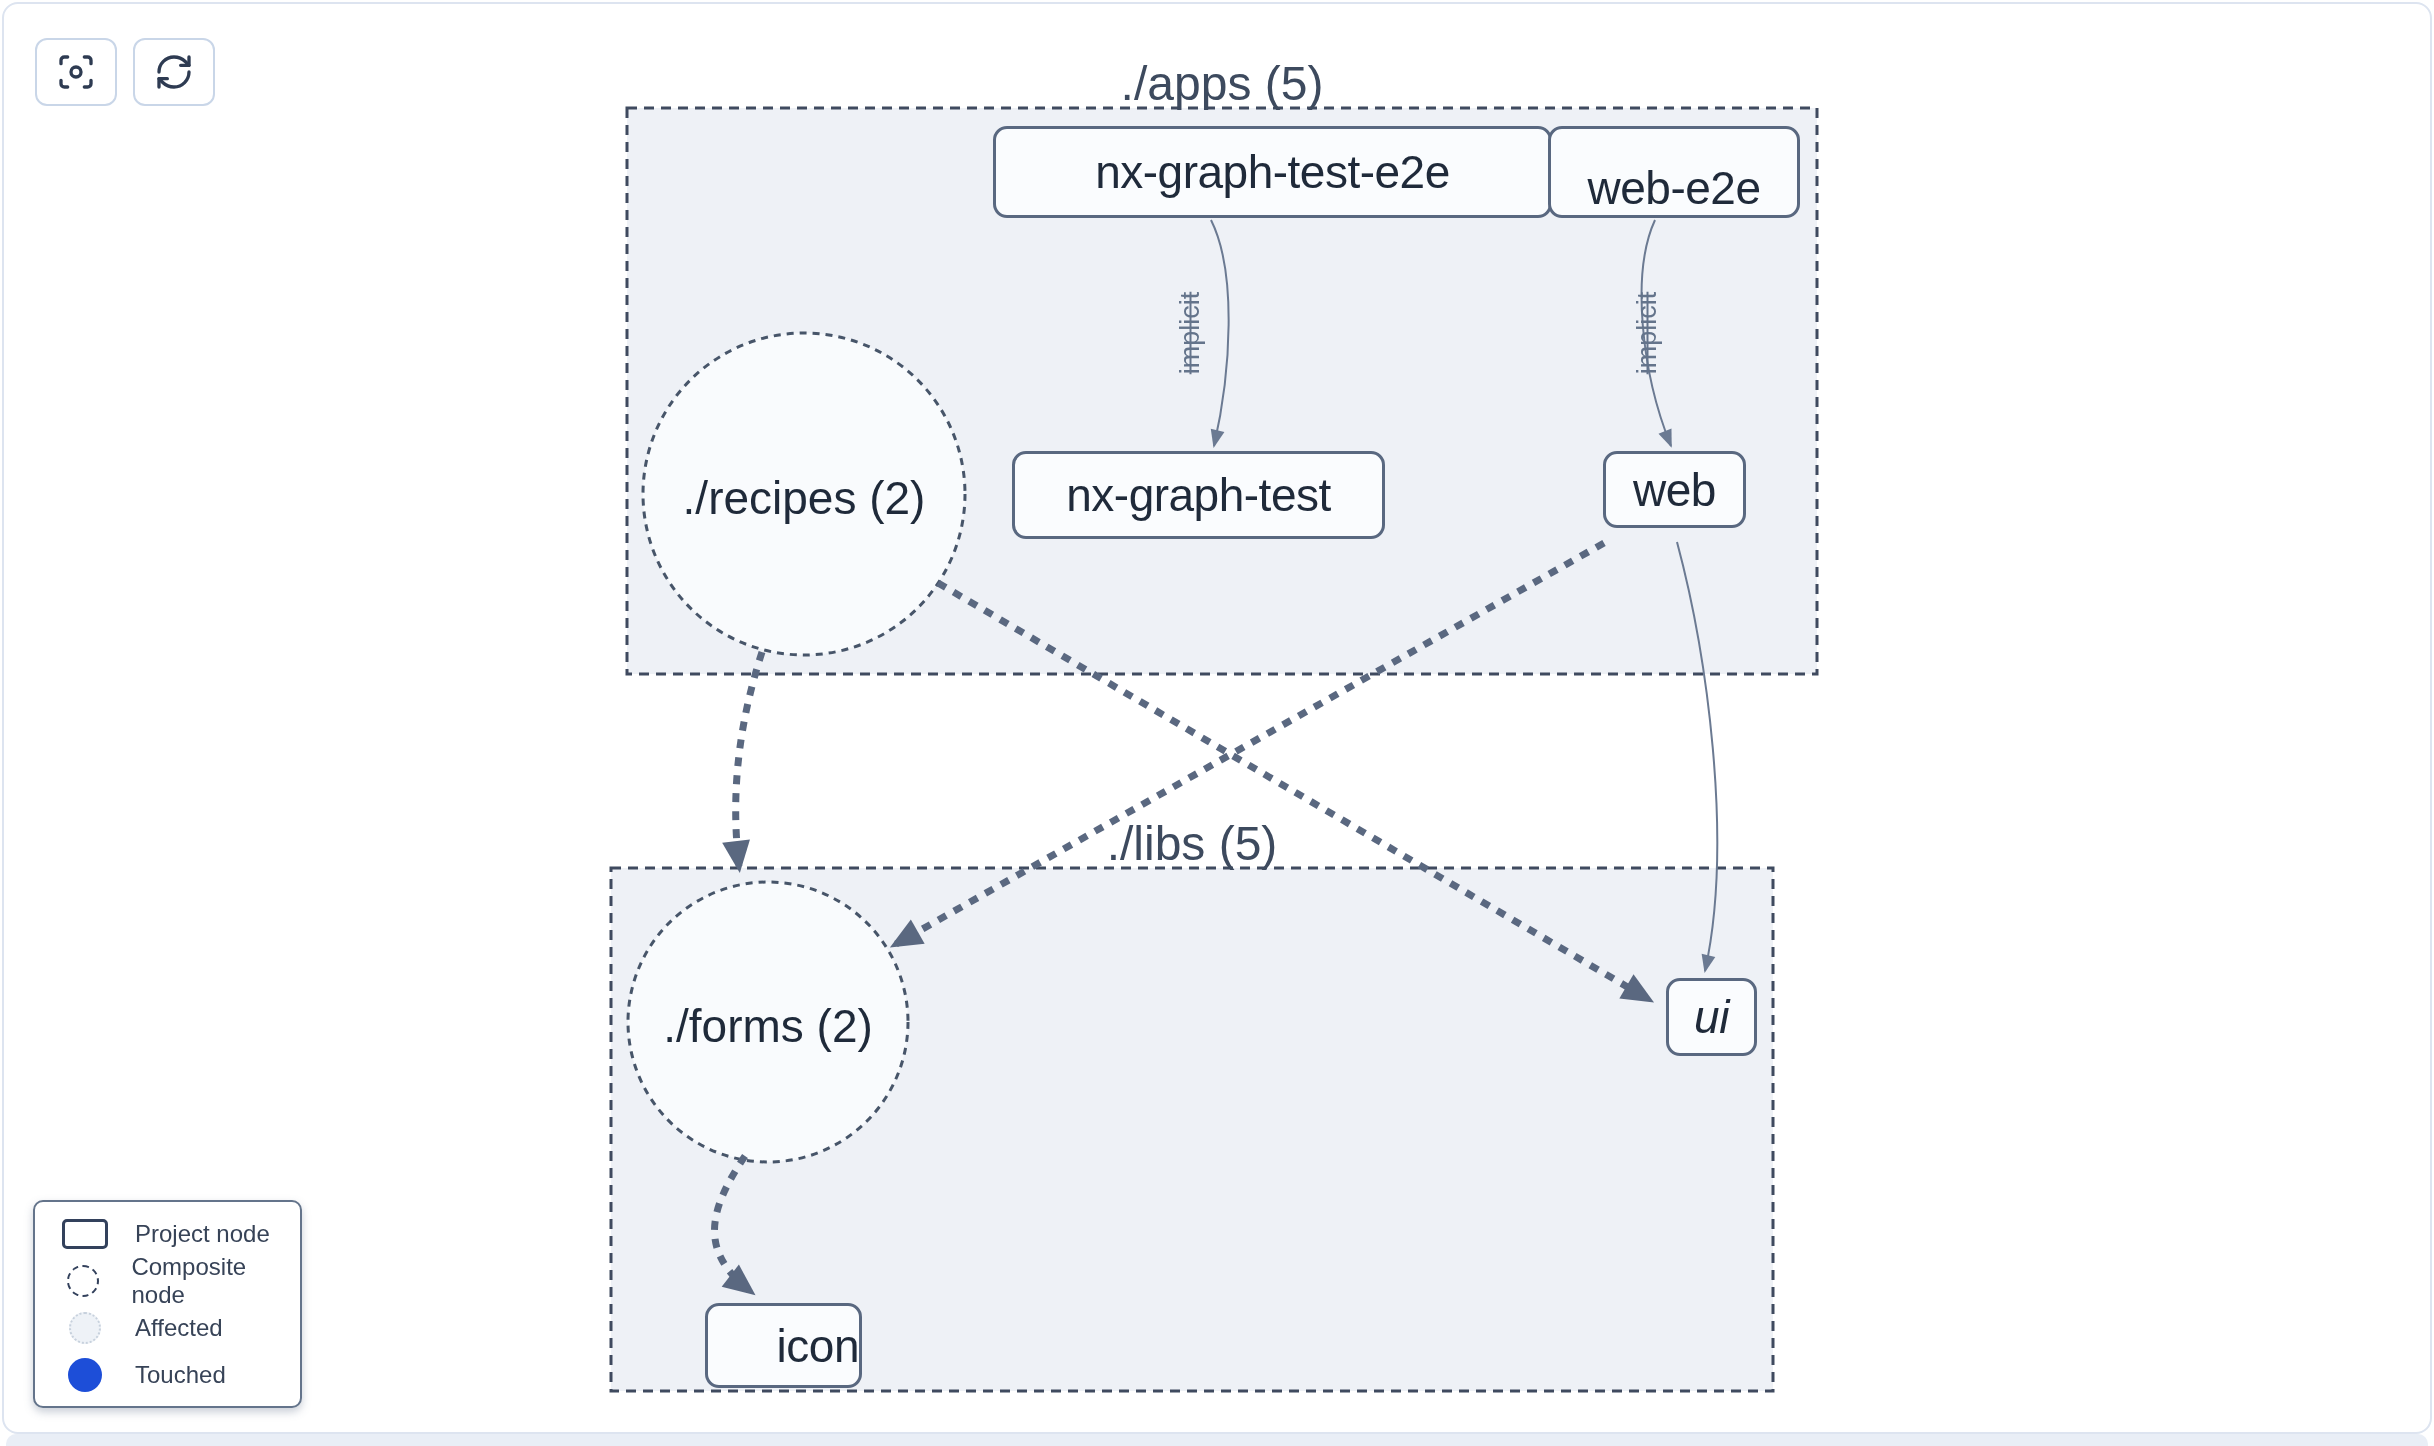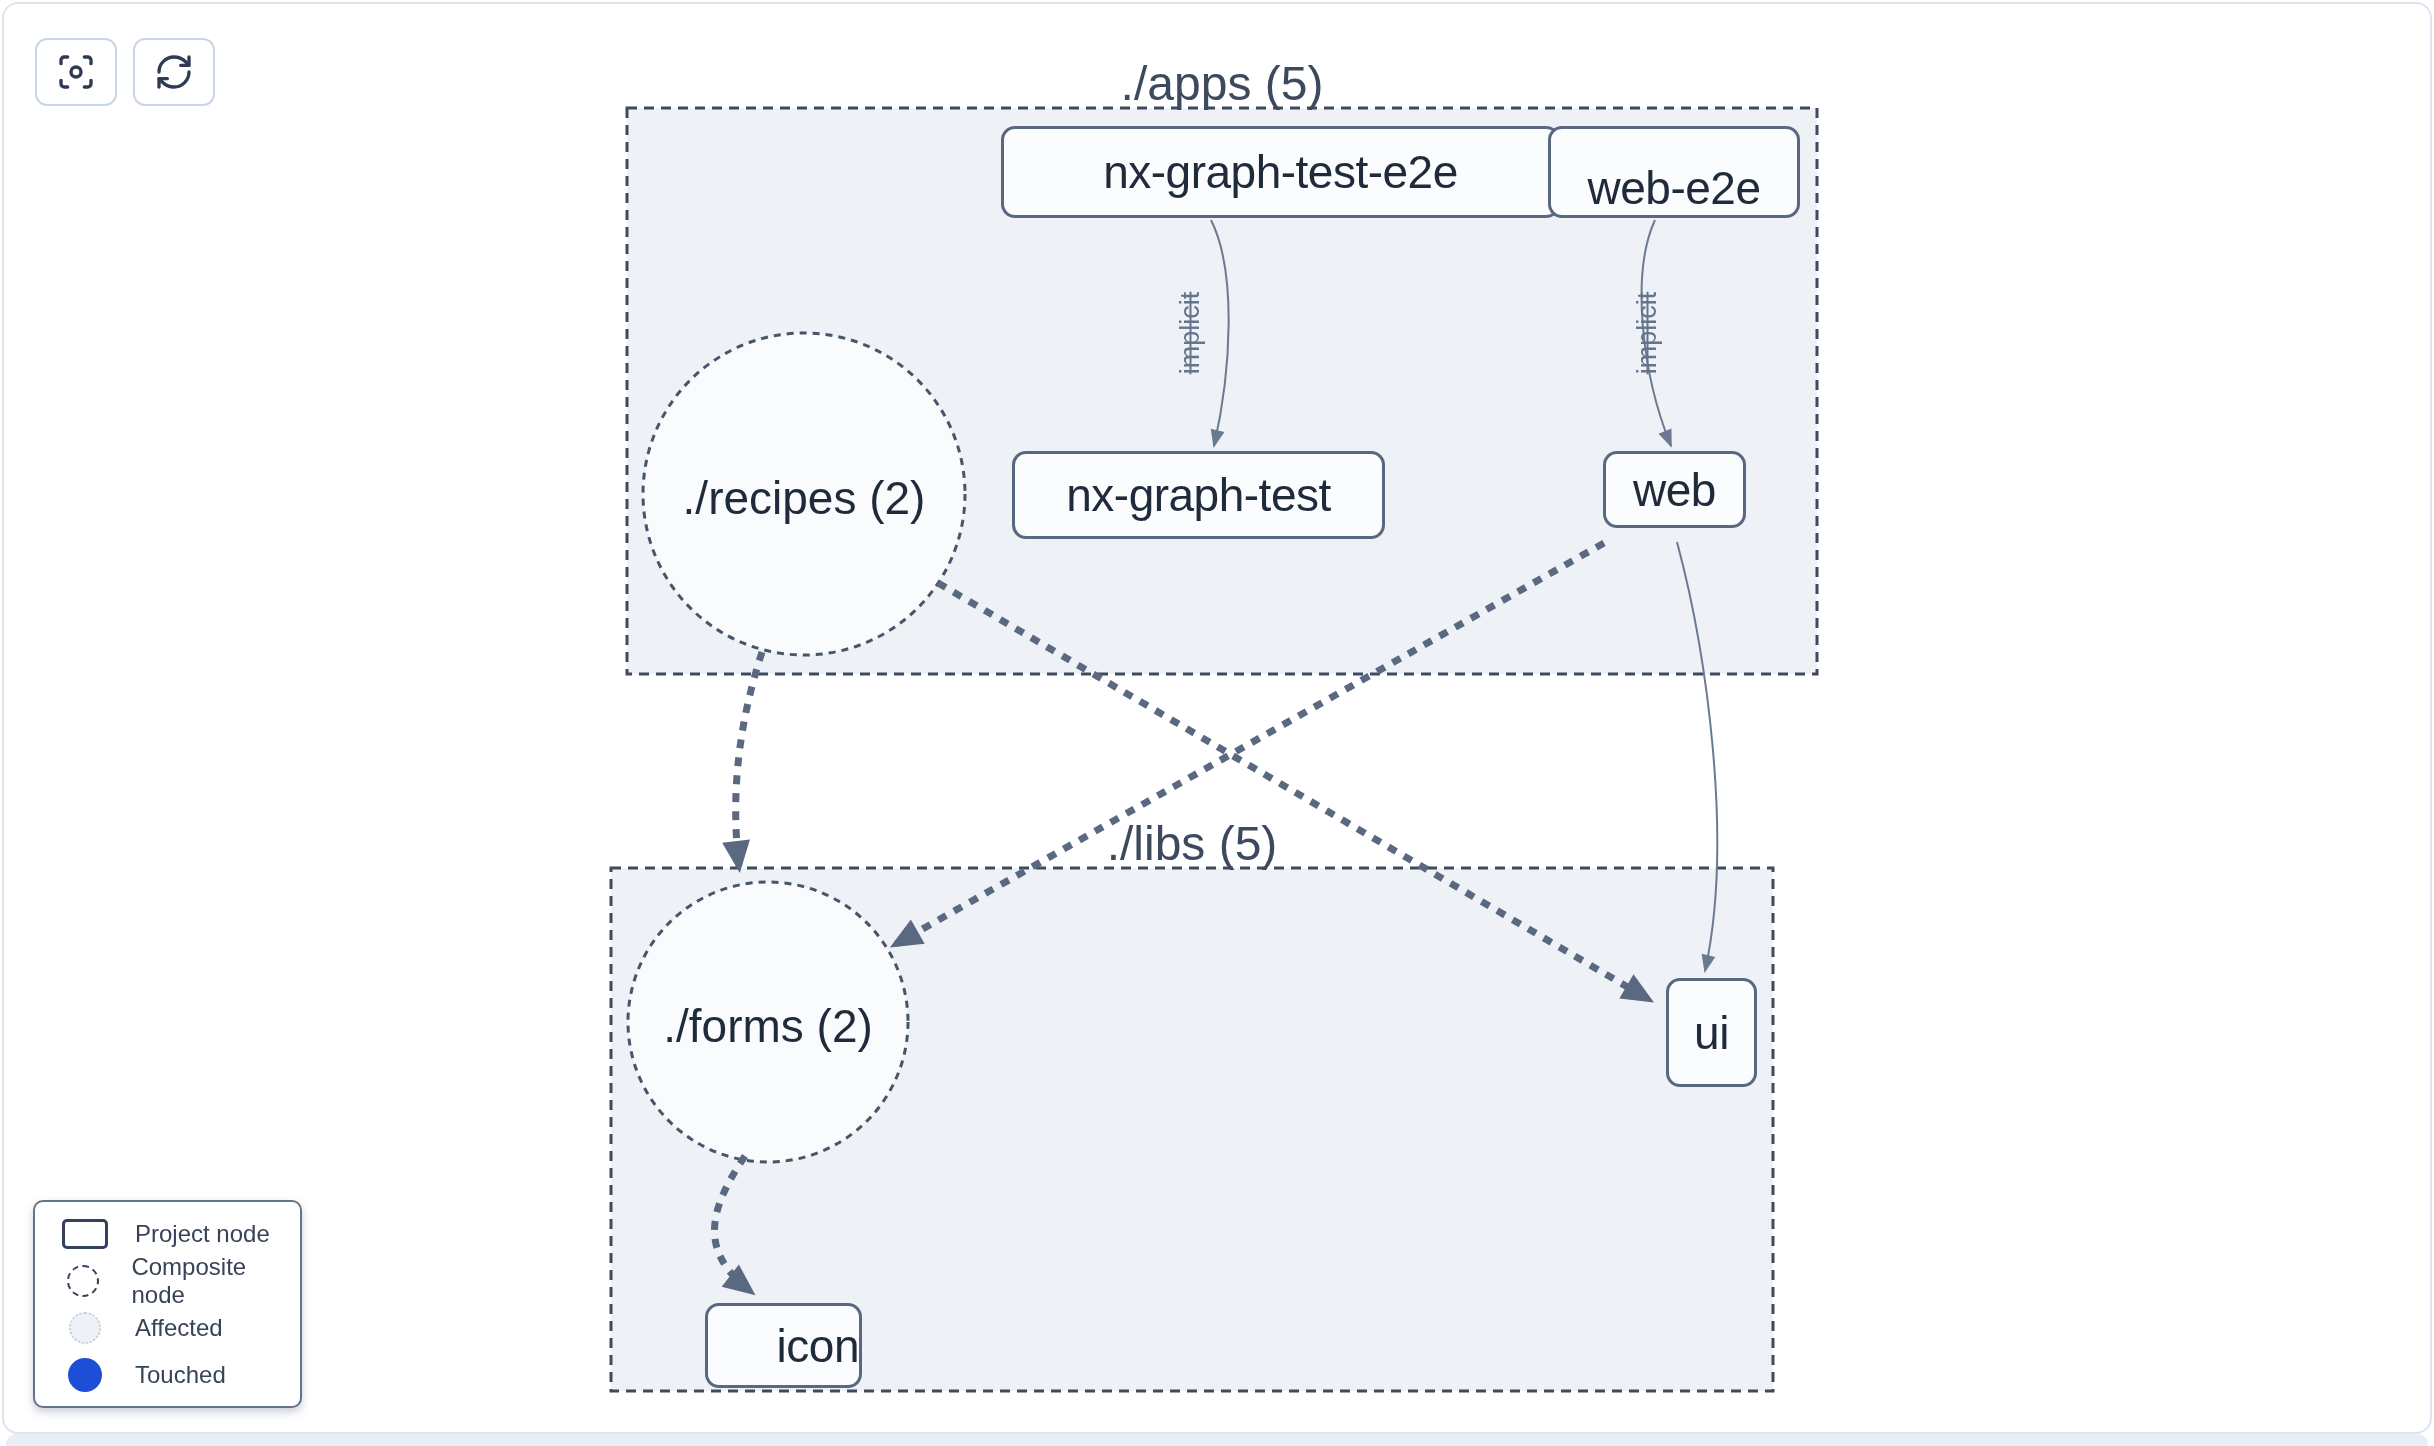--- a/index.html
+++ b/index.html
@@ -99,33 +99,33 @@
 
 <div class="cluster-title" style="left:1222px; top:56px;">./apps (5)</div>
 <div class="cluster-title" style="left:1192px; top:816px;">./libs (5)</div>
 
 <div class="composite-label" style="left:804px; top:498px;">./recipes (2)</div>
 <div class="composite-label" style="left:768px; top:1026px;">./forms (2)</div>
 
 <div class="edge-label" style="left:1190px; top:333px;">implicit</div>
 <div class="edge-label" style="left:1647px; top:333px;">implicit</div>
 
-<div class="node" style="left:993px;  top:126px;  width:559px; height:92px;margin-left:8px;">
+<div class="node" style="left:993px;  top:126px;  width:559px; height:92px;">
   <span>nx-graph-test-e2e</span>
 </div>
 <div class="node" style="left:1548px; top:126px;  width:252px; height:92px;align-items:flex-end;">
   <span>web-e2e</span>
 </div>
 <div class="node" style="left:1012px; top:451px;  width:373px; height:88px;">
   <span>nx-graph-test</span>
 </div>
 <div class="node" style="left:1603px; top:451px;  width:143px; height:77px;">
   <span>web</span>
 </div>
-<div class="node" style="left:1666px; top:978px;  width:91px;  height:109px;">
+<div class="node" style="left:1666px; top:978px;  width:91px;  height:78px;font-style:italic;">
   <span>ui</span>
 </div>
 <div class="node" style="left:705px;  top:1303px; width:157px; height:85px;justify-content:flex-end;">
   <span>icon</span>
 </div>
 
 <div class="toolbar">
   <div class="tool-btn">
     <svg viewBox="0 0 24 24">
       <circle cx="12" cy="12" r="3"></circle>

